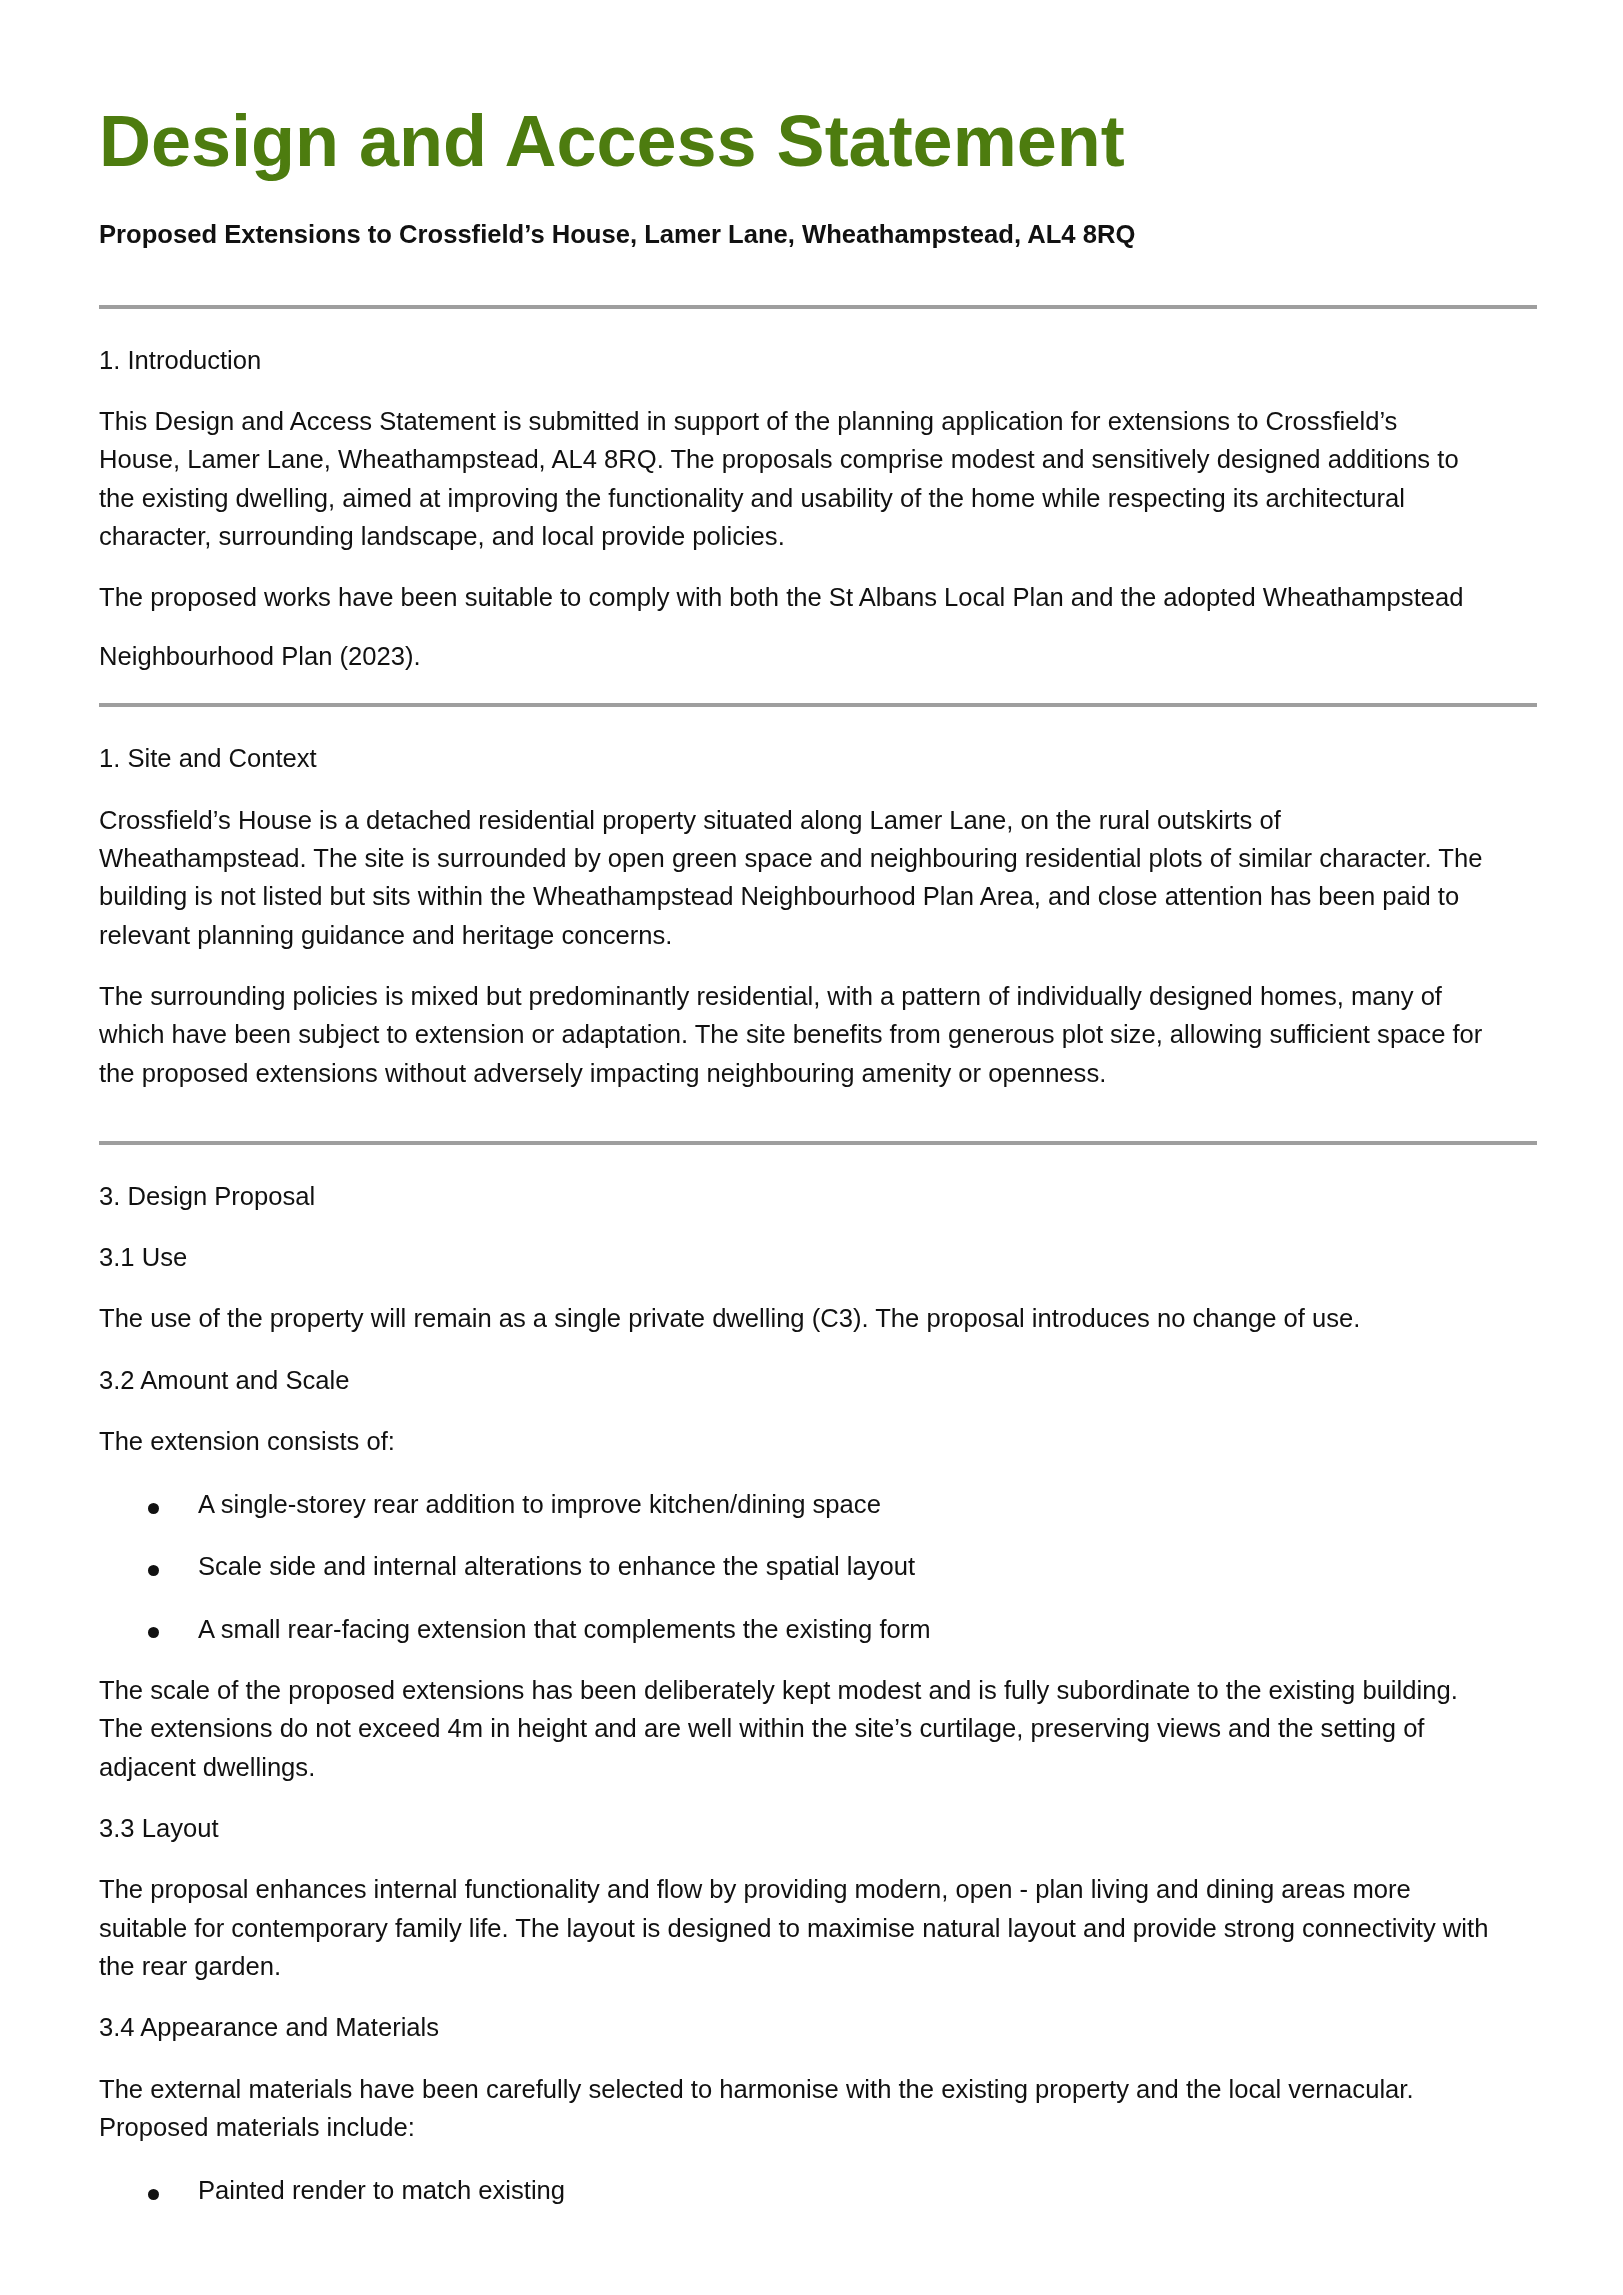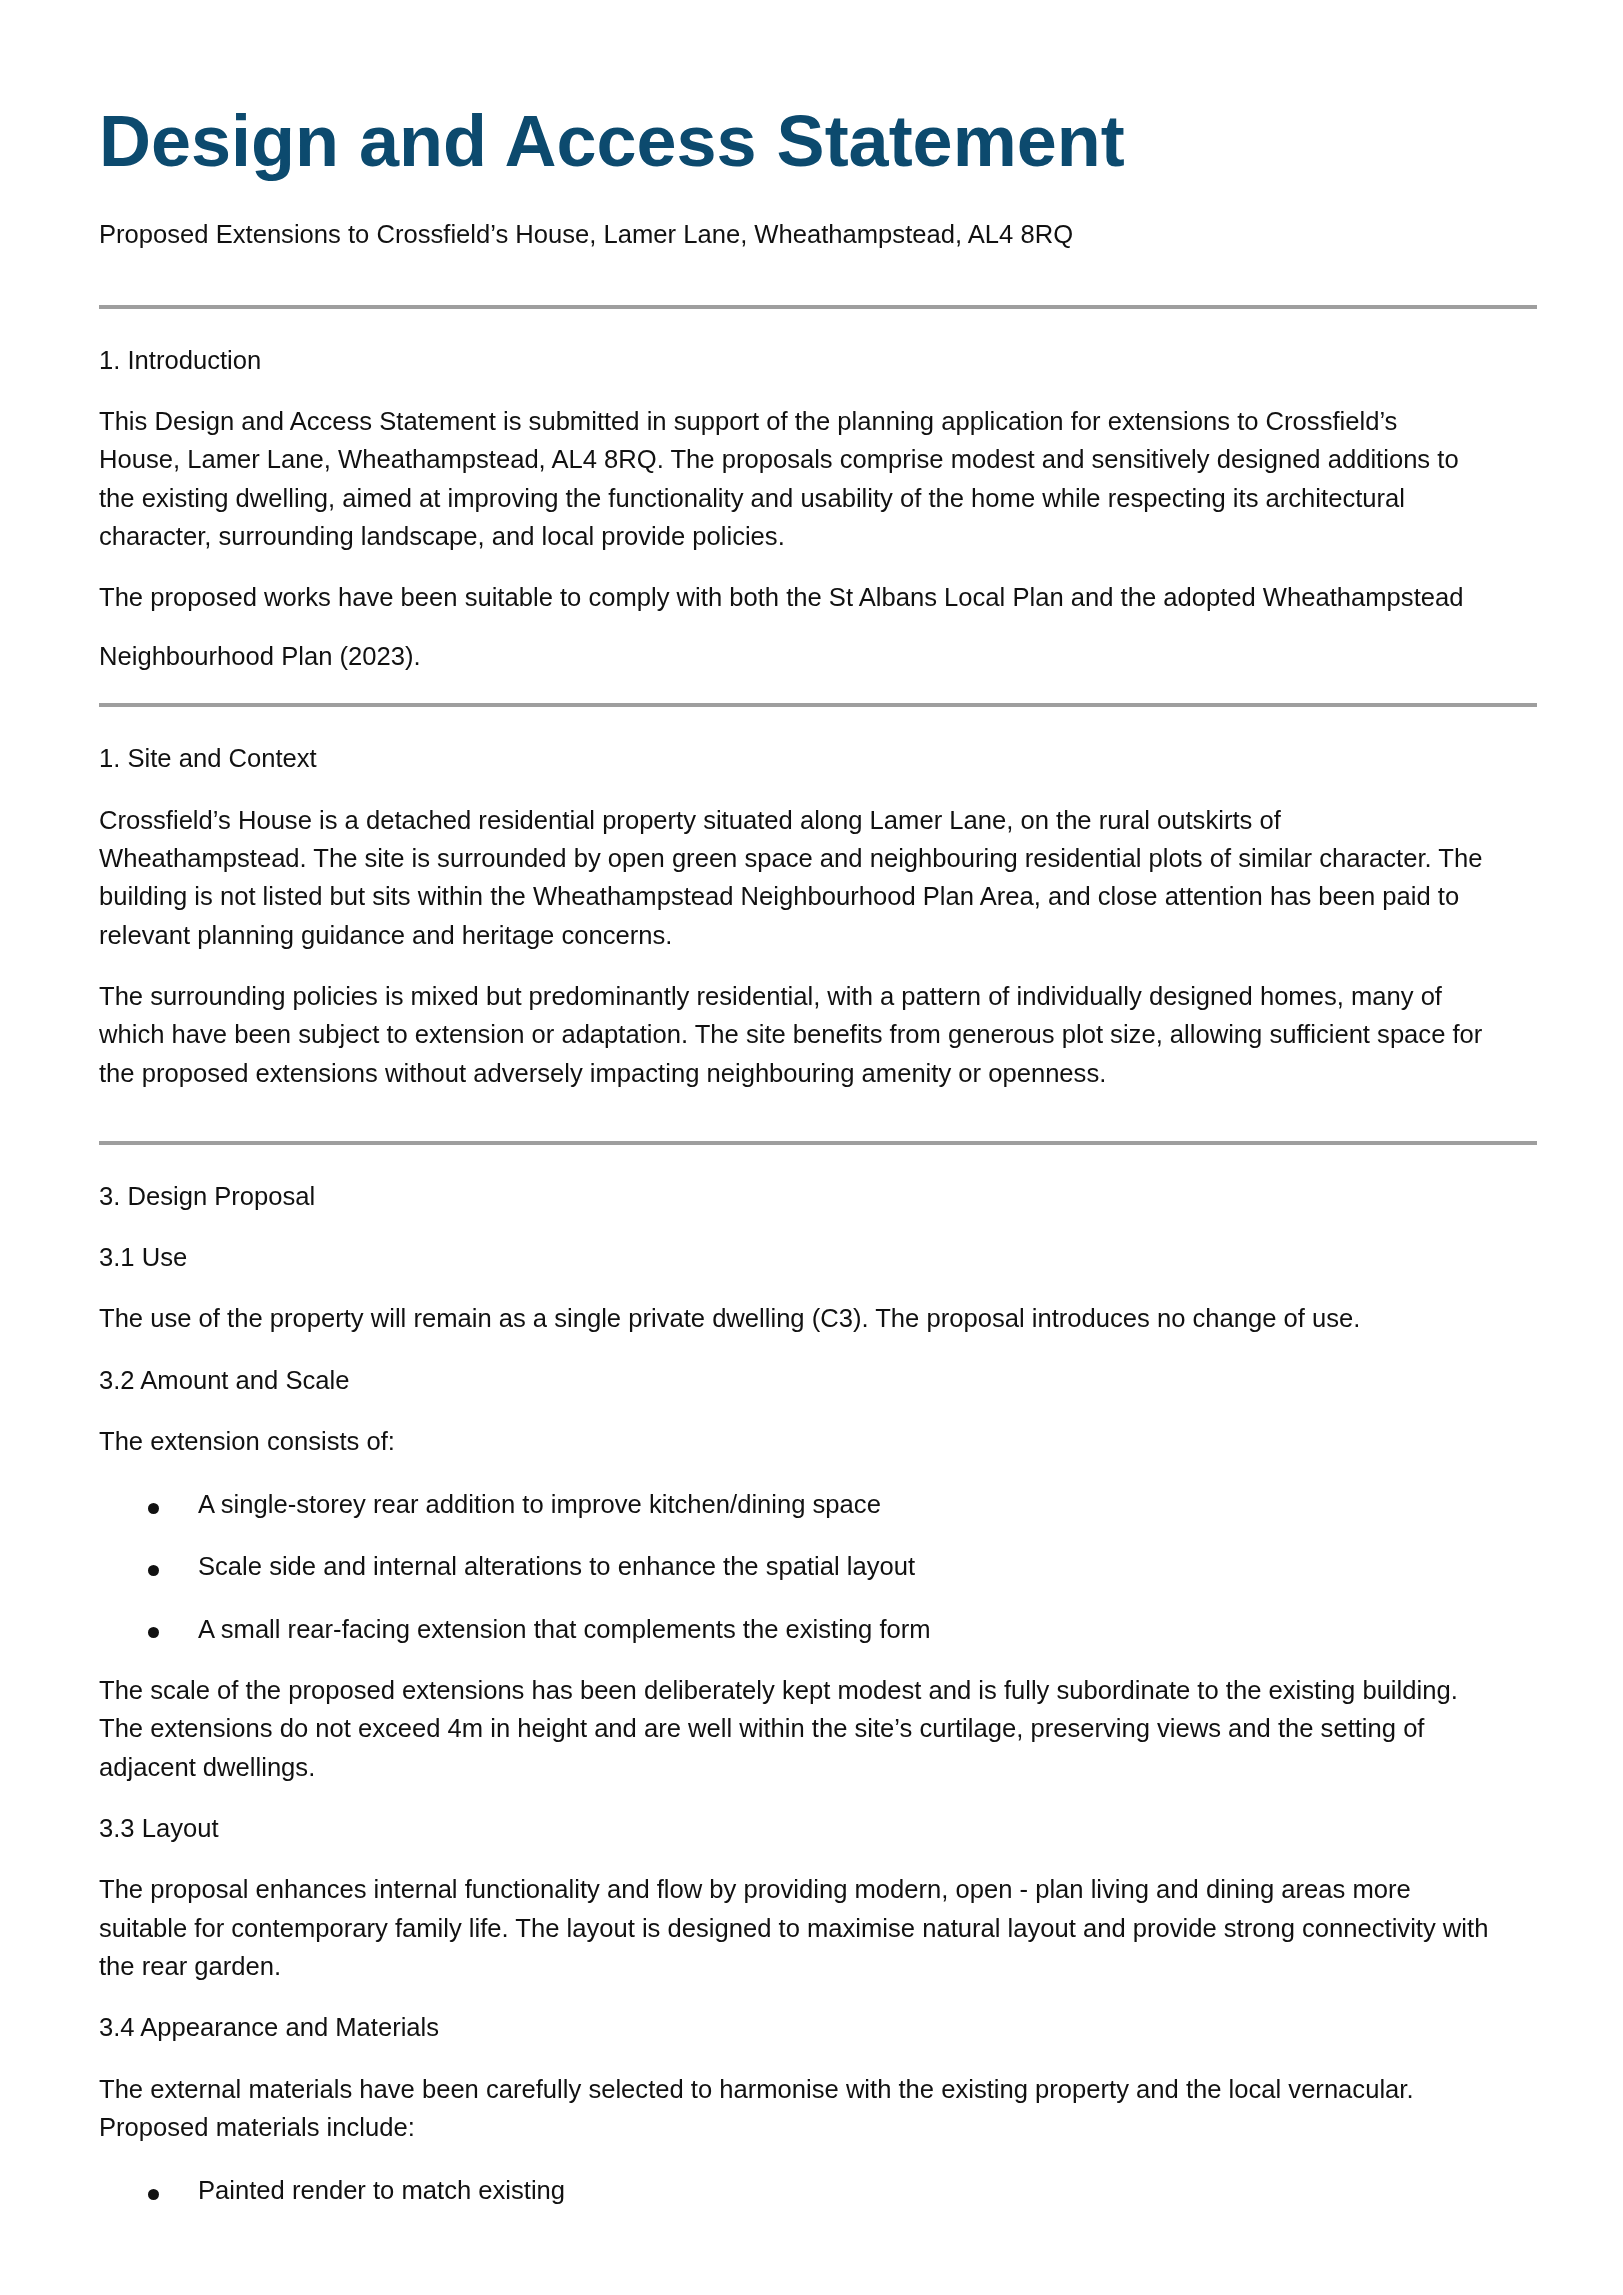--- a/index.html
+++ b/index.html
@@ -1,20 +1,20 @@
 <!DOCTYPE html>
 <html style="font-size:8.2px"><head>
 <meta charset="utf-8">
 <style>
   html, body { margin: 0; padding: 0; background: #ffffff; }
   body { width: 1623px; height: 2295px; position: relative; overflow: hidden;
          font-family: "Liberation Sans", "DejaVu Sans", sans-serif; color: #111111; }
   .abs { position: absolute; left: 99px; white-space: nowrap; }
-  .title { font-weight: bold; font-size: 72px; line-height: 1; letter-spacing: 0px; top: 105px; color: #0c4a6e; }
-  .subtitle { font-size: 25.6px; top: 222px; }
+  .title { font-weight: bold; font-size: 72px; line-height: 1; letter-spacing: 0px; top: 105px; color: #4d7c0f; }
+  .subtitle { font-size: 25.6px; top: 222px; font-weight: bold; }
   .rule { position: absolute; left: 99px; width: 1438px; height: 3.6px; background: #9e9e9e; }
   .t { font-size: 25.6px; line-height: 1; }
   .bullet { position: absolute; left: 148px; width: 11.2px; height: 11.2px; border-radius: 50%; background: #111; }
   .bitem { left: 198px; }
 </style>
 </head>
 <body>
 
 <div>
   <div class="abs title">Design and Access Statement</div>

